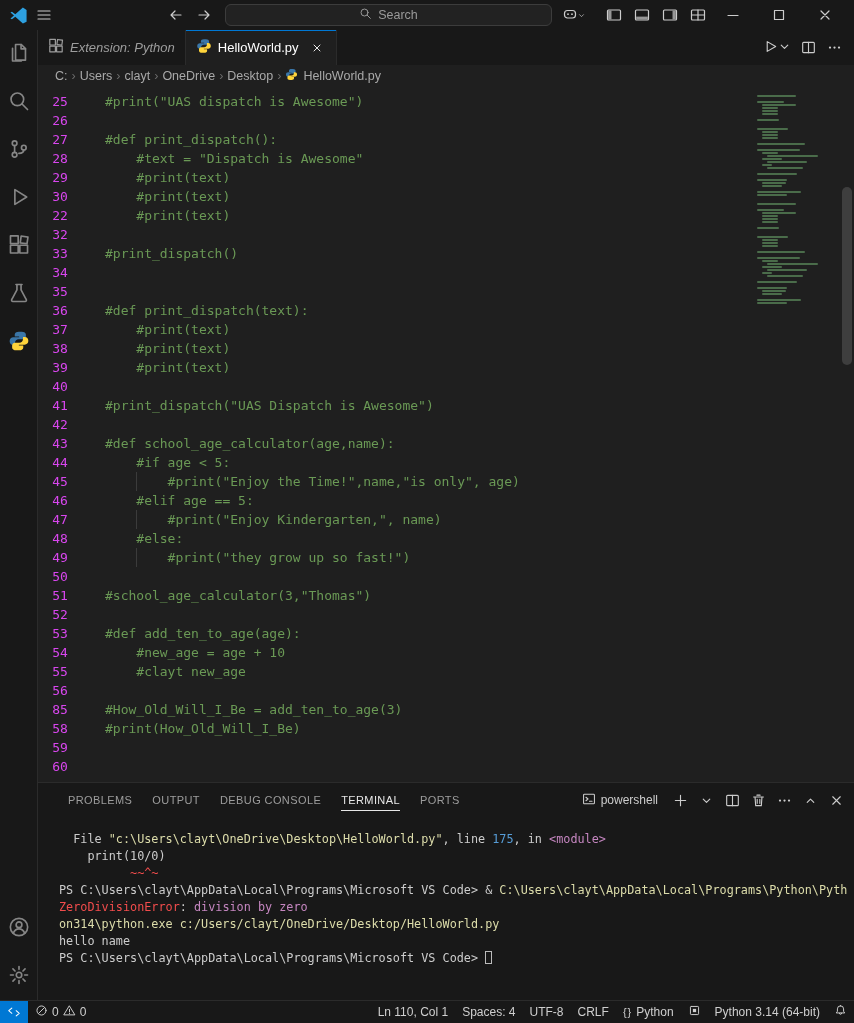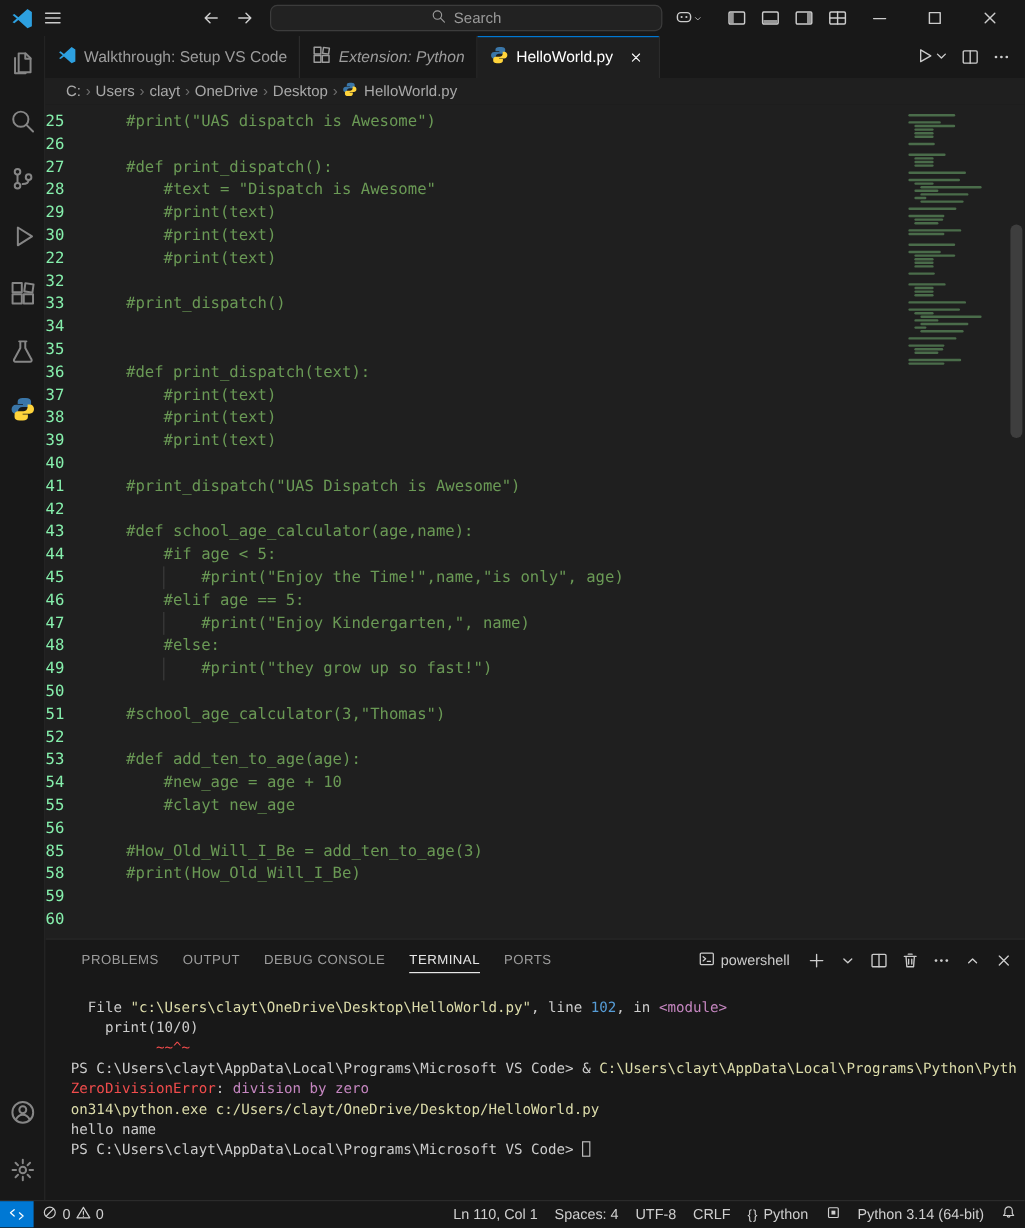--- a/index.html
+++ b/index.html
@@ -46,21 +46,21 @@
   .breadcrumbs{height:22px;flex:none;display:flex;align-items:center;padding-left:17px;font-size:12.5px;color:#a9a9a9;background:#1f1f1f}
   .crumb{cursor:pointer}
   .crumb-sep{color:#6d6d6d;margin:0 4px}
   .crumb-file{display:flex;align-items:center;gap:5px}
   .crumb-file svg{width:13px;height:13px}
 
   
   .editor{flex:1;min-height:0;display:flex;background:#1f1f1f;overflow:hidden}
   .code-scroll{flex:1;min-width:0;padding-top:5px;font:13px/19px "DejaVu Sans Mono",monospace;overflow:hidden}
   .code-row{display:flex;height:19px}
-  .ln{flex:0 0 44px;text-align:left;color:#86efac}
+  .ln{flex:0 0 44px;text-align:center;color:#d946ef}
   .ct{flex:1;position:relative;white-space:pre;color:#6a9955;padding-left:23px}
   .guide{position:absolute;top:0;height:19px;width:1px;background:#3b3b3b}
   .minimap{flex:0 0 92px;padding:8px 0 0 8px;overflow:hidden}
   .mm-row{height:2px;margin-bottom:1px;background:#527a52;opacity:.85;border-radius:1px}
   .scrollbar{flex:0 0 13px;position:relative}
   .sb-thumb{position:absolute;top:100px;left:1px;width:10px;height:178px;background:rgba(121,121,121,.35);border-radius:5px}
 
   
   .panel{height:218px;flex:none;background:#181818;border-top:1px solid #2b2b2b;display:flex;flex-direction:column}
   .panel-header{height:34px;flex:none;display:flex;align-items:stretch;padding:0 6px 0 22px}
@@ -233,26 +233,20 @@
                 <path d="M8 1.8v2.1M8 12.1v2.1M1.8 8h2.1M12.1 8h2.1M3.6 3.6l1.5 1.5M10.9 10.9l1.5 1.5M12.4 3.6l-1.5 1.5M5.1 10.9l-1.5 1.5"></path>
               </svg></span>
           </div>
         </div>
     </div>
 
     <div class="workbench">
 
       <div class="tabbar">
         <div class="tabs" id="tabs">
-            <div class="tab">
-              <span class="gen-icon"><svg viewBox="0 0 16 16">
-                  <path fill="#2da0e0" stroke="none" d="M11.7 1.2 5.3 7 2.5 4.8l-1.3.7 3 2.5-3 2.5 1.3.7L5.3 9l6.4 5.8 3.1-1.5v-10z"></path>
-                </svg></span>
-              <span class="lbl">Walkthrough: Setup VS Code</span>
-            </div>
             <div class="tab">
               <span class="gen-icon"><svg viewBox="0 0 16 16" fill="none" stroke="currentColor" stroke-width="1.2" stroke-linecap="round" stroke-linejoin="round">
                   <rect x="1.8" y="8.2" width="5.6" height="5.6"></rect>
                   <rect x="8.6" y="8.2" width="5.6" height="5.6"></rect>
                   <rect x="1.8" y="1.4" width="5.6" height="5.6"></rect>
                   <rect x="9.2" y="1.8" width="5" height="5" transform="rotate(8 11.7 4.3)"></rect>
                 </svg></span>
               <span class="lbl italic">Extension: Python</span>
             </div>
             <div class="tab active">
@@ -590,21 +584,21 @@
                 </svg>
               </span>
             <span class="icon-btn">
                 <svg viewBox="0 0 16 16" fill="none" stroke="currentColor" stroke-width="1.2" stroke-linecap="round" stroke-linejoin="round">
                   <path d="M4 4l8 8M12 4l-8 8"></path>
                 </svg>
               </span>
           </div>
         </div>
         <div class="terminal" id="terminal">
-            <div class="t-line"><span class="c-fg">  File </span><span class="c-yellow">"c:\Users\clayt\OneDrive\Desktop\HelloWorld.py"</span><span class="c-fg">, line </span><span class="c-blue">102</span><span class="c-fg">, in </span><span class="c-magenta">&lt;module&gt;</span></div>
+            <div class="t-line"><span class="c-fg">  File </span><span class="c-yellow">"c:\Users\clayt\OneDrive\Desktop\HelloWorld.py"</span><span class="c-fg">, line </span><span class="c-blue">175</span><span class="c-fg">, in </span><span class="c-magenta">&lt;module&gt;</span></div>
             <div class="t-line"><span class="c-fg">    print(10/0)</span></div>
             <div class="t-line"><span class="c-fg">          </span><span class="c-red">~~^~</span></div>
             <div class="t-line"><span class="c-fg">PS C:\Users\clayt\AppData\Local\Programs\Microsoft VS Code&gt; </span><span class="c-fg">&amp; </span><span class="c-yellow">C:\Users\clayt\AppData\Local\Programs\Python\Pyth</span></div>
             <div class="t-line"><span class="c-red">ZeroDivisionError</span><span class="c-fg">: </span><span class="c-magenta">division by zero</span></div>
             <div class="t-line"><span class="c-yellow">on314\python.exe</span><span class="c-yellow"> c:/Users/clayt/OneDrive/Desktop/HelloWorld.py</span></div>
             <div class="t-line"><span class="c-fg">hello name</span></div>
             <div class="t-line"><span class="c-fg">PS C:\Users\clayt\AppData\Local\Programs\Microsoft VS Code&gt; </span><span class="cursor"></span></div>
           </div>
       </div>
     </div>

